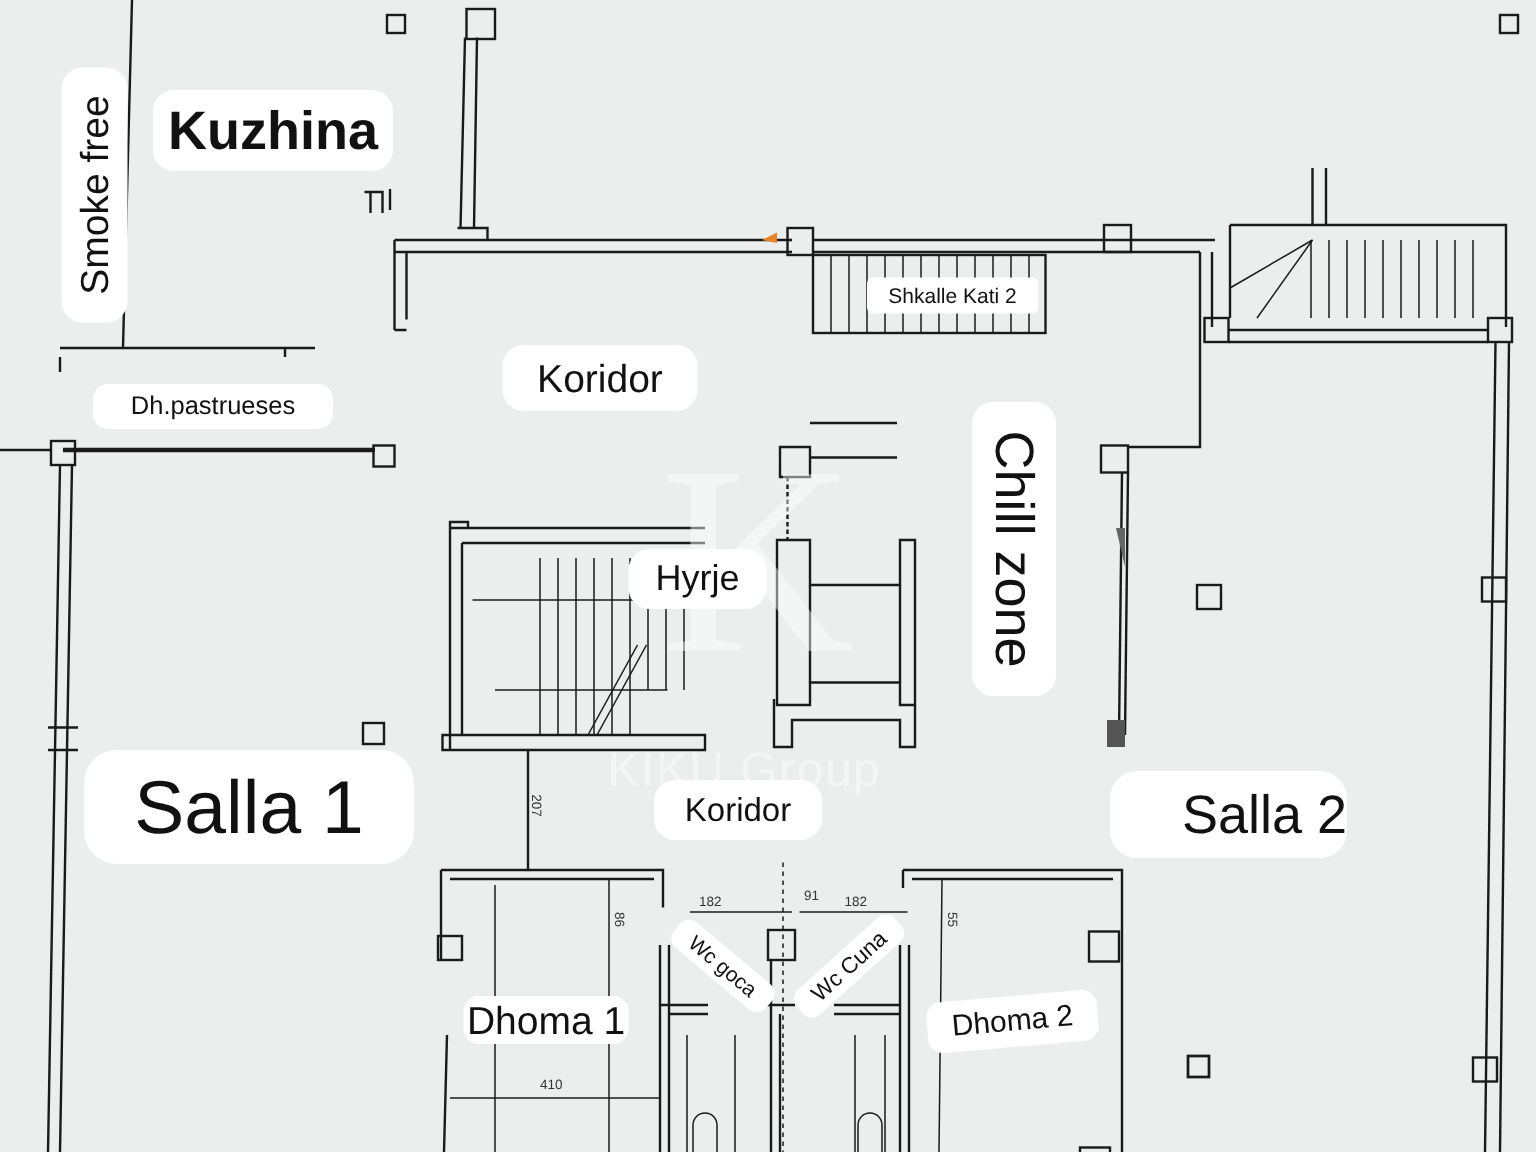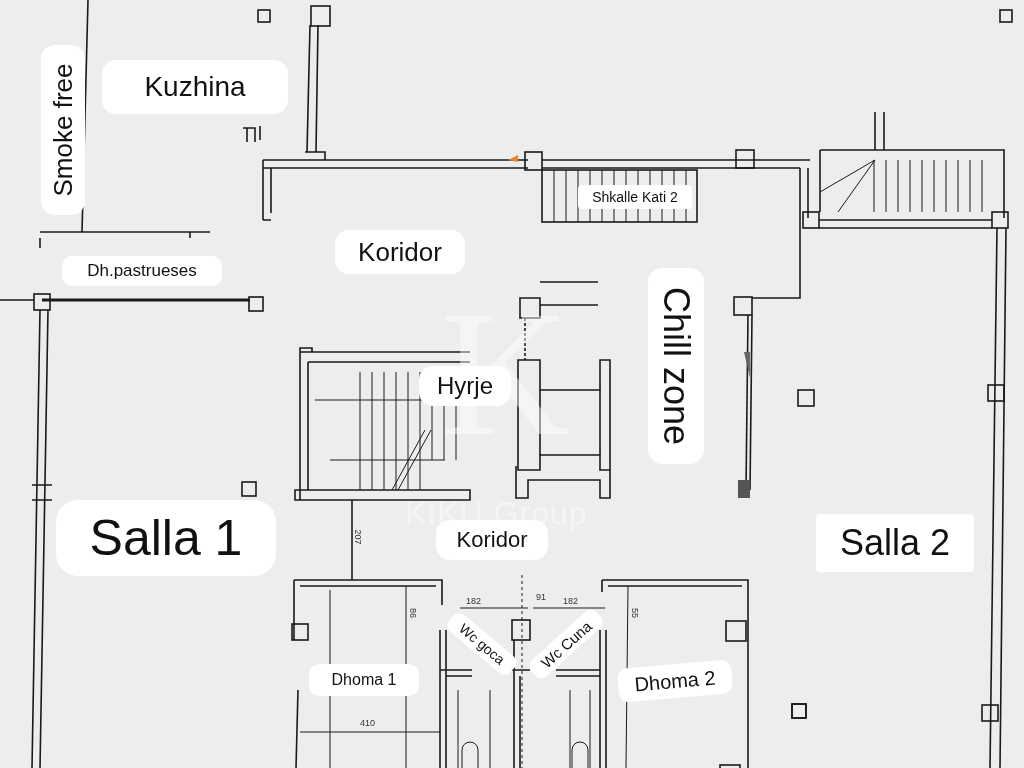--- a/index.html
+++ b/index.html
@@ -148,21 +148,21 @@
 
     <polygon points="508,160 518,155 518,162" fill="#e8832a"></polygon>
   </svg>
 
   <div class="wm" style="left:440px;top:270px;font-size:180px;font-family:'Liberation Serif',serif;">K</div>
   <div class="wm" style="left:405px;top:495px;font-size:32px;letter-spacing:1px;">KIKU Group</div>
 
   <div class="lbl rot" style="left:-22px;top:108px;width:170px;height:44px;font-size:26px;transform:rotate(-90deg);">
     <span>Smoke free</span>
   </div>
-  <div class="lbl" style="left:102px;top:60px;width:186px;height:54px;font-size:28px;">
+  <div class="lbl" style="left:102px;top:60px;width:160px;height:54px;font-size:36px;font-weight:bold;">
     <span>Kuzhina</span>
   </div>
   <div class="lbl" style="left:62px;top:256px;width:160px;height:30px;font-size:17px;border-radius:10px;">
     <span>Dh.pastrueses</span>
   </div>
   <div class="lbl" style="left:335px;top:230px;width:130px;height:44px;font-size:26px;">
     <span>Koridor</span>
   </div>
   <div class="lbl" style="left:578px;top:185px;width:114px;height:24px;font-size:14px;border-radius:4px;">
     <span>Shkalle Kati 2</span>
@@ -172,30 +172,30 @@
   </div>
   <div class="lbl" style="left:419px;top:366px;width:92px;height:40px;font-size:24px;">
     <span>Hyrje</span>
   </div>
   <div class="lbl" style="left:56px;top:500px;width:220px;height:76px;font-size:50px;border-radius:22px;">
     <span>Salla 1</span>
   </div>
   <div class="lbl" style="left:436px;top:520px;width:112px;height:40px;font-size:22px;">
     <span>Koridor</span>
   </div>
-  <div class="lbl" style="left:816px;top:514px;width:158px;height:58px;font-size:36px;border-radius:4px;">
+  <div class="lbl" style="left:740px;top:514px;width:158px;height:58px;font-size:36px;border-radius:18px;justify-content:flex-end;">
     <span>Salla 2</span>
   </div>
   <div class="lbl rot" style="left:442px;top:633px;width:80px;height:22px;font-size:14px;border-radius:8px;transform:rotate(40deg);">
     <span>Wc goca</span>
   </div>
   <div class="lbl rot" style="left:522px;top:633px;width:88px;height:22px;font-size:15px;border-radius:8px;transform:rotate(-42deg);">
     <span>Wc Cuna</span>
   </div>
-  <div class="lbl" style="left:309px;top:664px;width:110px;height:32px;font-size:16px;border-radius:10px;">
+  <div class="lbl" style="left:309px;top:664px;width:110px;height:32px;font-size:26px;border-radius:10px;">
     <span>Dhoma 1</span>
   </div>
   <div class="lbl rot" style="left:618px;top:664px;width:114px;height:34px;font-size:20px;border-radius:10px;transform:rotate(-5deg);">
     <span>Dhoma 2</span>
   </div>
 
   <div class="dim" style="left:350px;top:532px;transform:rotate(90deg);">207</div>
   <div class="dim" style="left:466px;top:596px;">182</div>
   <div class="dim" style="left:512px;top:592px;margin-left:24px;">91</div>
   <div class="dim" style="left:563px;top:596px;">182</div>

